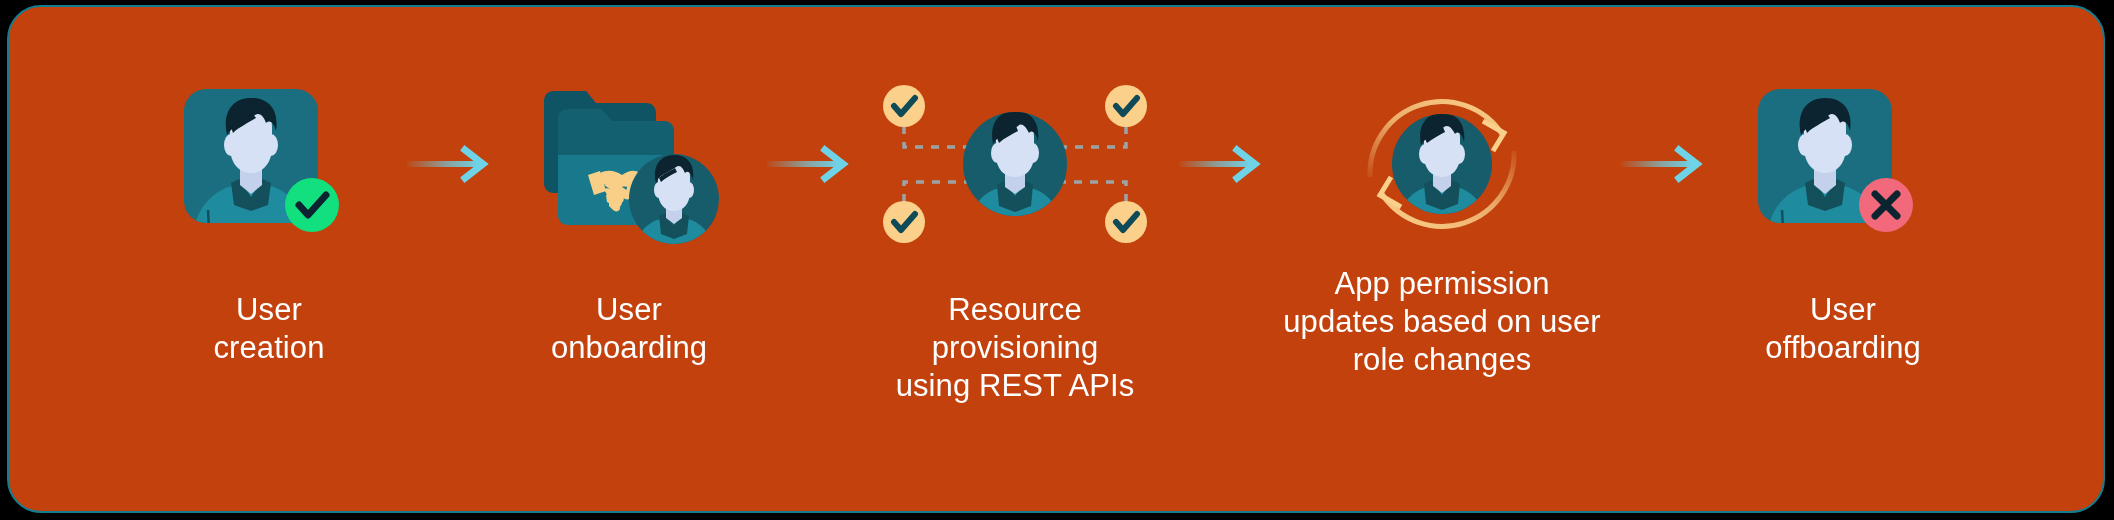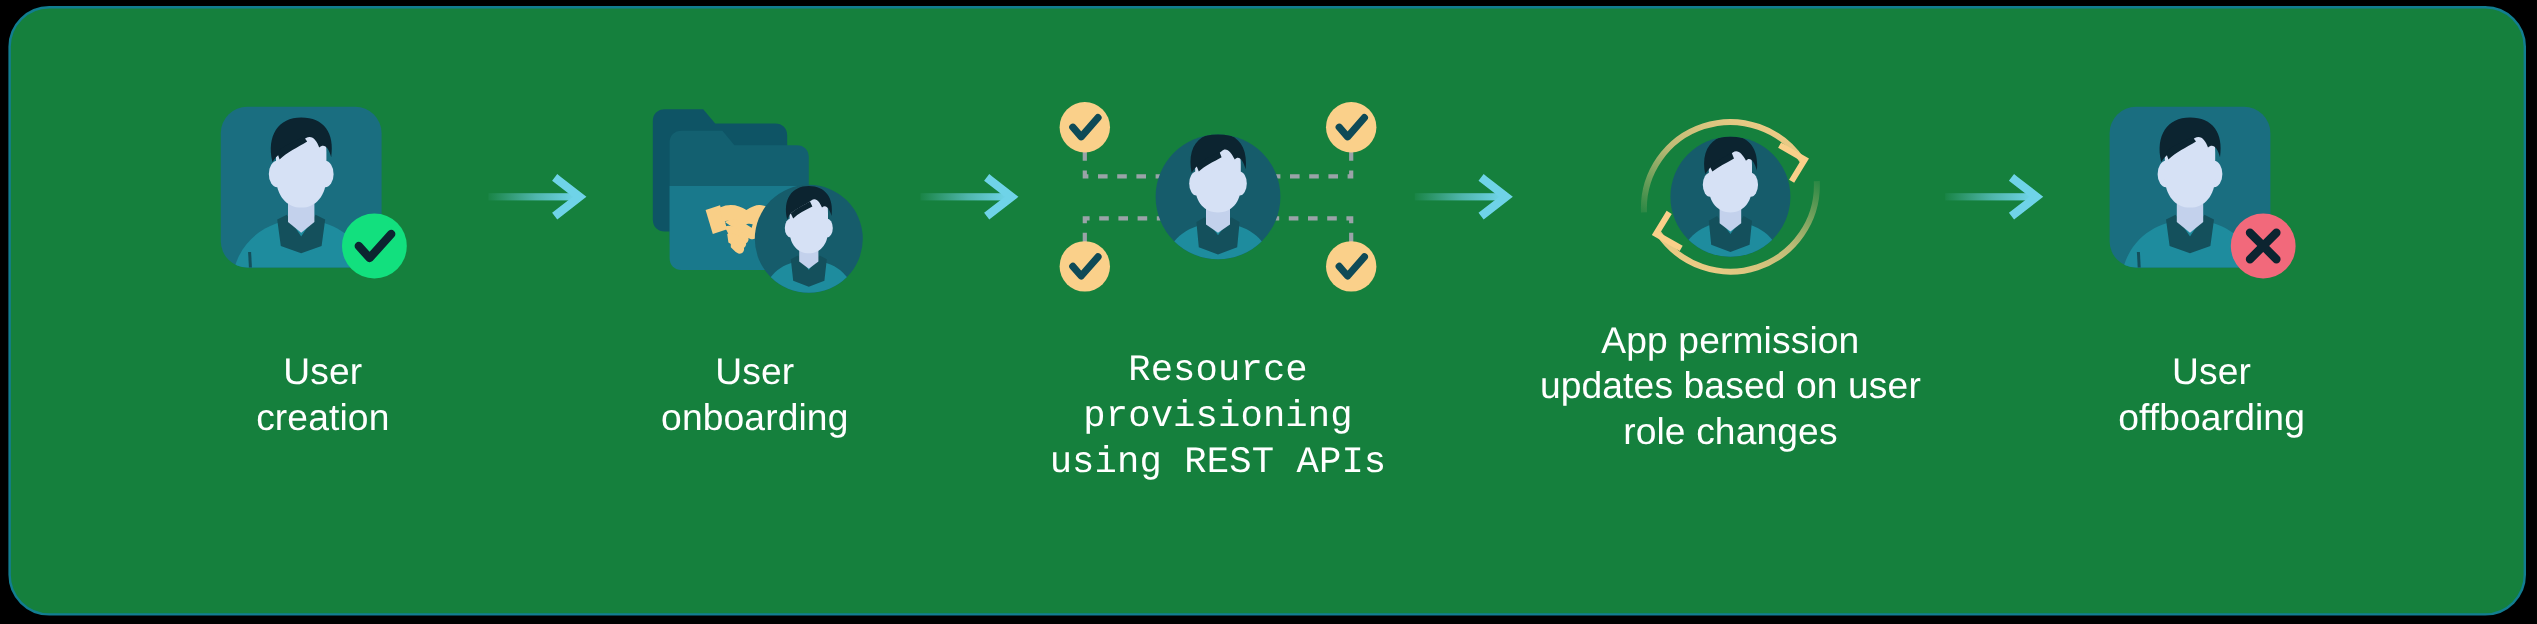--- a/index.html
+++ b/index.html
@@ -14,21 +14,21 @@
     font-family: "Liberation Sans", sans-serif;
   }
 
   #flow-panel {
     position: absolute;
     left: 7px;
     top: 5px;
     width: 2098px;
     height: 508px;
     box-sizing: border-box;
-    background: #15803d;
+    background: #c2410c;
     border: 2px solid #127D91;
     border-radius: 34px;
     overflow: hidden;
   }
 
   #steps-row {
     position: absolute;
     left: 0;
     top: 0;
     width: 100%;
@@ -72,21 +72,21 @@
     justify-content: center;
   }
 
   
   .step.w1 { width: 248px; }
   .step.w2 { width: 248px; }
   .step.w3 { width: 300px; }
   .step.w4 { width: 330px; }
   .step.w5 { width: 248px; }
 
-  .step.w3 .step-label { width: 300px; font-family: Liberation Mono, monospace; }
+  .step.w3 .step-label { width: 300px; }
   .step.w4 .step-label { width: 330px; margin-top: 16px; }
 </style>
 </head>
 <body>
 
 <div id="flow-panel">
   <div id="steps-row">
 
     <div class="step w1">
       <div class="step-icon">

